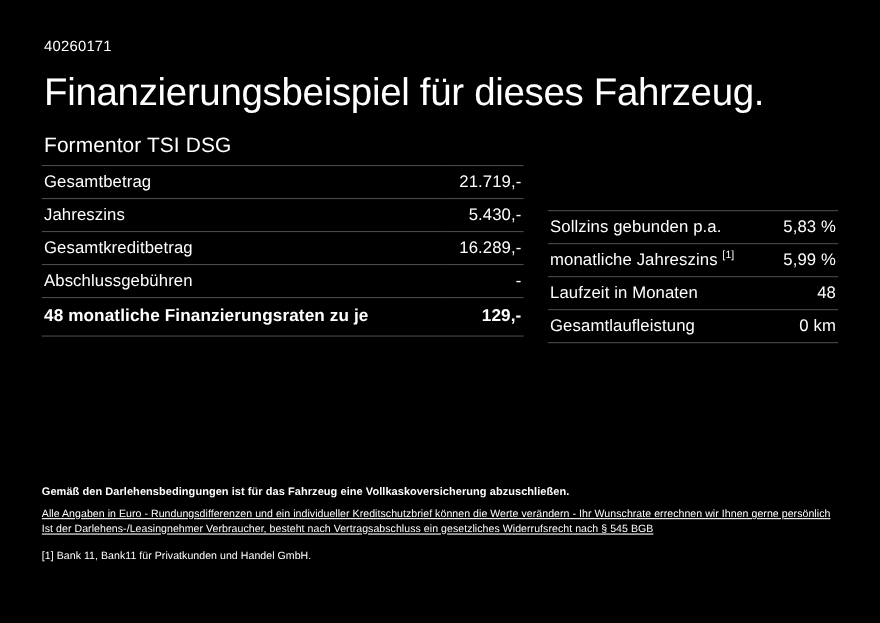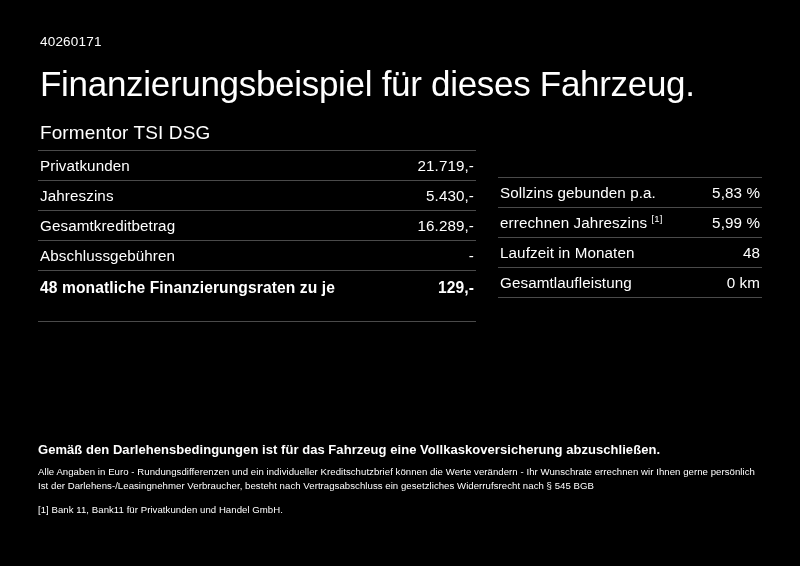--- a/index.html
+++ b/index.html
@@ -45,21 +45,21 @@
     display: flex;
     flex-direction: row;
     gap: 22px;
     align-items: flex-start;
   }
   .col-left {
     width: 448px;
   }
   .col-right {
     width: 270px;
-    margin-top: 27px;
+    margin-top: 41px;
   }
   table {
     border-collapse: collapse;
     width: 100%;
   }
   td {
     font-size: 15.2px;
     padding: 6px 2px 6px 2px;
     border-bottom: 1px solid #4a4a4a;
     color: #ffffff;
@@ -67,47 +67,48 @@
     letter-spacing: 0.1px;
   }
   td.val {
     text-align: right;
   }
   tr.total td {
     font-weight: bold;
     font-size: 15.6px;
     border-bottom: 1px solid #4a4a4a;
     padding-top: 8px;
-    padding-bottom: 24px;
+    padding-bottom: 8px;
   }
   tr.first td {
     border-top: 1px solid #4a4a4a;
   }
   sup {
     font-size: 9.5px;
     vertical-align: super;
     line-height: 0;
   }
   .footer {
     position: absolute;
     left: 38px;
     top: 442px;
     width: 724px;
   }
   .footer .bold {
-    font-size: 13px;
+    font-size: 10px;
     font-weight: bold;
     margin: 0 0 9px 0;
     letter-spacing: 0.05px;
   }
   .footer .line {
     font-size: 9.6px;
     margin: 0 0 3px 0;
     letter-spacing: 0.05px;
     color: #ffffff;
+    text-decoration: underline;
   }
   .footer .note {
     font-size: 9.6px;
     margin: 13px 0 0 0;
     letter-spacing: 0.05px;
   }
 </style>
 </head>
 <body>
 
@@ -118,21 +119,21 @@
   <h1 class="headline">Finanzierungsbeispiel für dieses Fahrzeug.</h1>
 
   <div class="model">Formentor TSI DSG</div>
 
   <div class="tables">
 
     <div class="col-left">
       <table>
         <tbody>
           <tr class="first">
-            <td>Privatkunden</td>
+            <td>Gesamtbetrag</td>
             <td class="val">21.719,-</td>
           </tr>
           <tr>
             <td>Jahreszins</td>
             <td class="val">5.430,-</td>
           </tr>
           <tr>
             <td>Gesamtkreditbetrag</td>
             <td class="val">16.289,-</td>
           </tr>
@@ -149,21 +150,21 @@
     </div>
 
     <div class="col-right">
       <table>
         <tbody>
           <tr class="first">
             <td>Sollzins gebunden p.a.</td>
             <td class="val">5,83 %</td>
           </tr>
           <tr>
-            <td><span>errechnen Jahreszins </span><sup>[1]</sup></td>
+            <td><span>monatliche Jahreszins </span><sup>[1]</sup></td>
             <td class="val">5,99 %</td>
           </tr>
           <tr>
             <td>Laufzeit in Monaten</td>
             <td class="val">48</td>
           </tr>
           <tr>
             <td>Gesamtlaufleistung</td>
             <td class="val">0 km</td>
           </tr>

